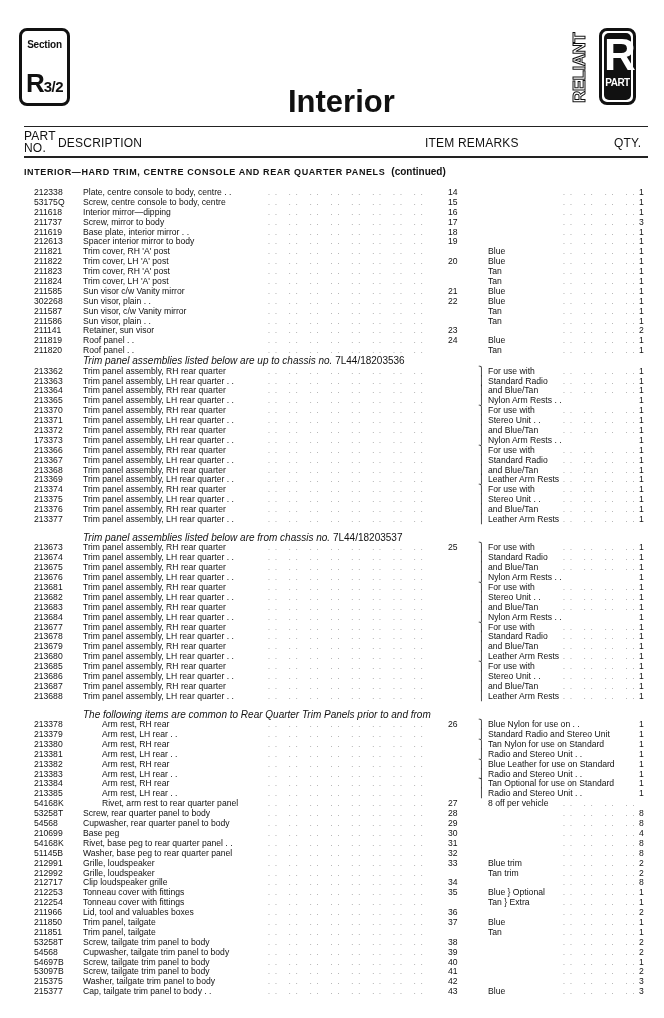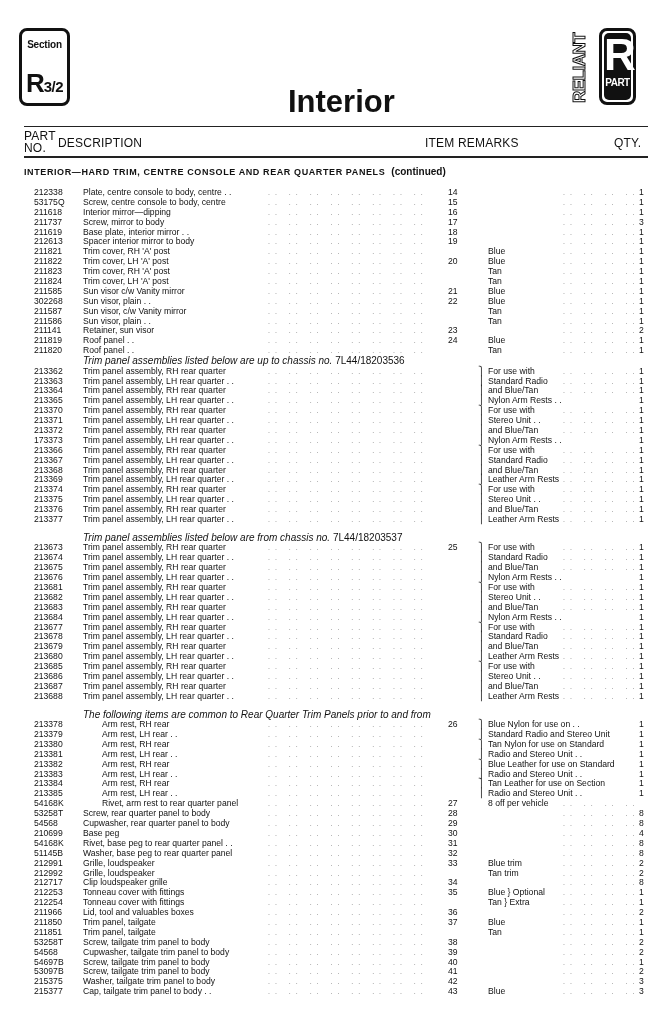--- a/index.html
+++ b/index.html
@@ -627,21 +627,21 @@
         <span class="brace">⎪</span>
         <span class="rm">Radio and Stereo Unit . .</span>
         <span class="qt">1</span>
       </div>
       <div class="row">
         <span class="pn">213384</span>
         <span class="ds indent">Arm rest, RH rear</span>
         <span class="dots">.. .. .. .. .. .. .. ..</span>
         <span class="it"></span>
         <span class="brace">⎫</span>
-        <span class="rm">Tan Leather for use on Section</span>
+        <span class="rm">Tan Optional for use on Standard</span>
         <span class="qt">1</span>
       </div>
       <div class="row">
         <span class="pn">213385</span>
         <span class="ds indent">Arm rest, LH rear . .</span>
         <span class="dots">.. .. .. .. .. .. .. ..</span>
         <span class="it"></span>
         <span class="brace">⎪</span>
         <span class="rm">Radio and Stereo Unit . .</span>
         <span class="qt">1</span>

